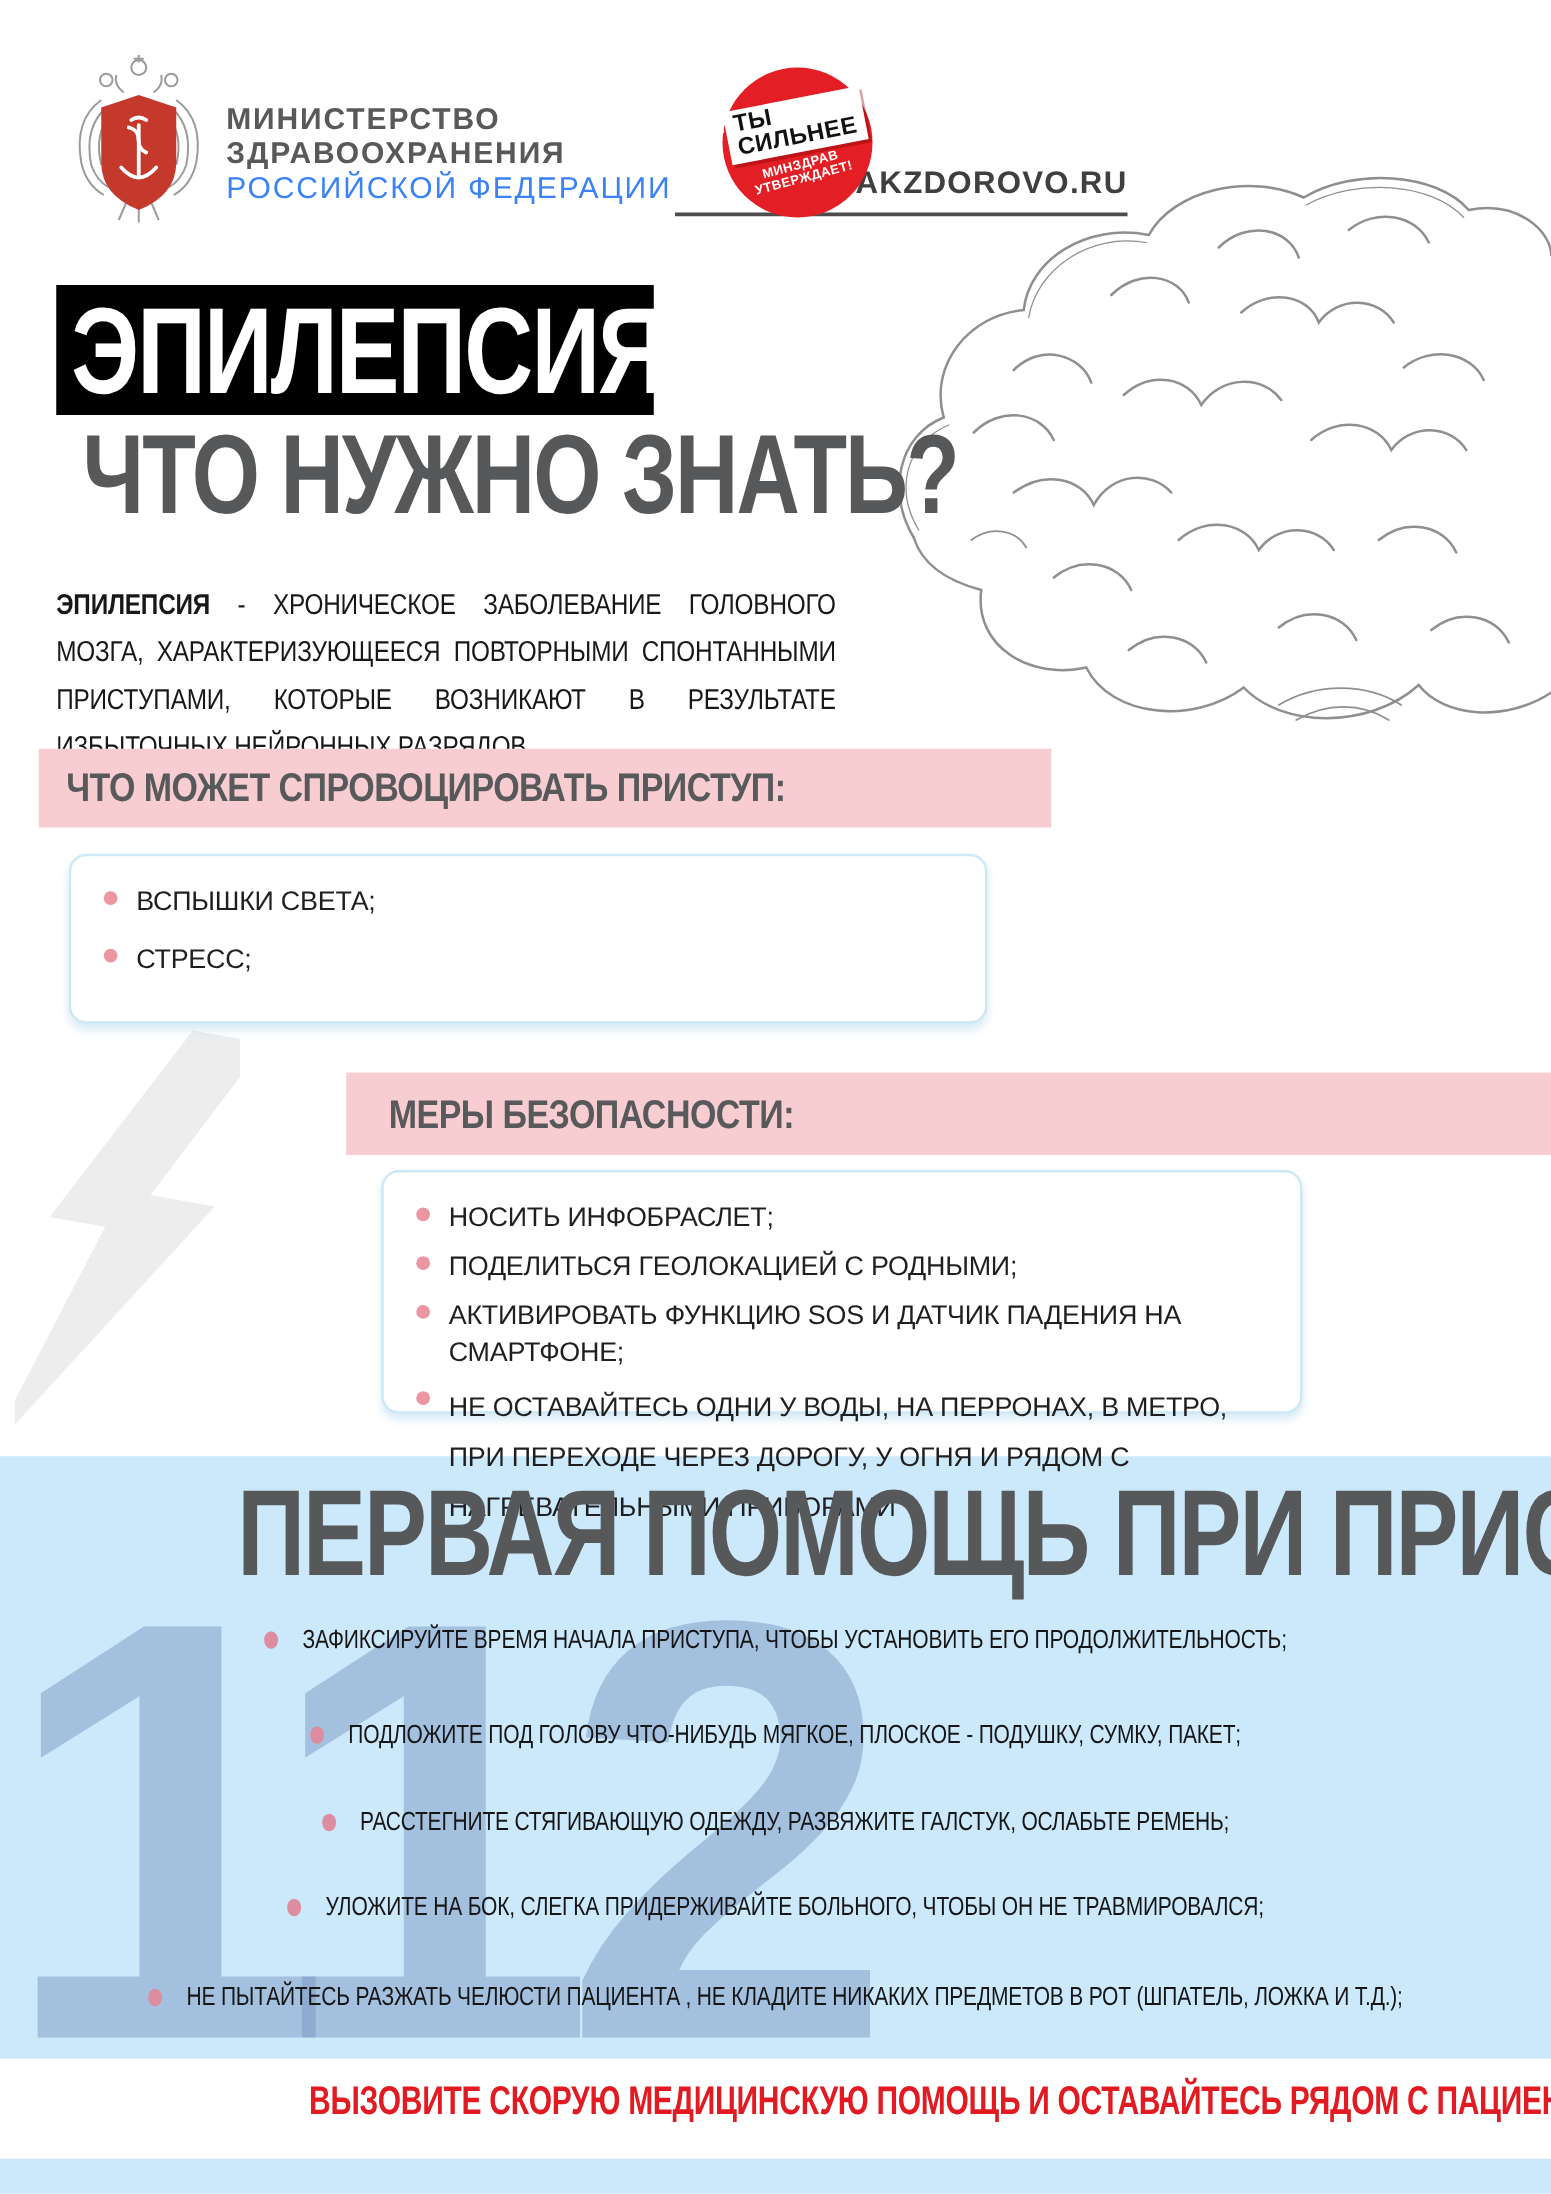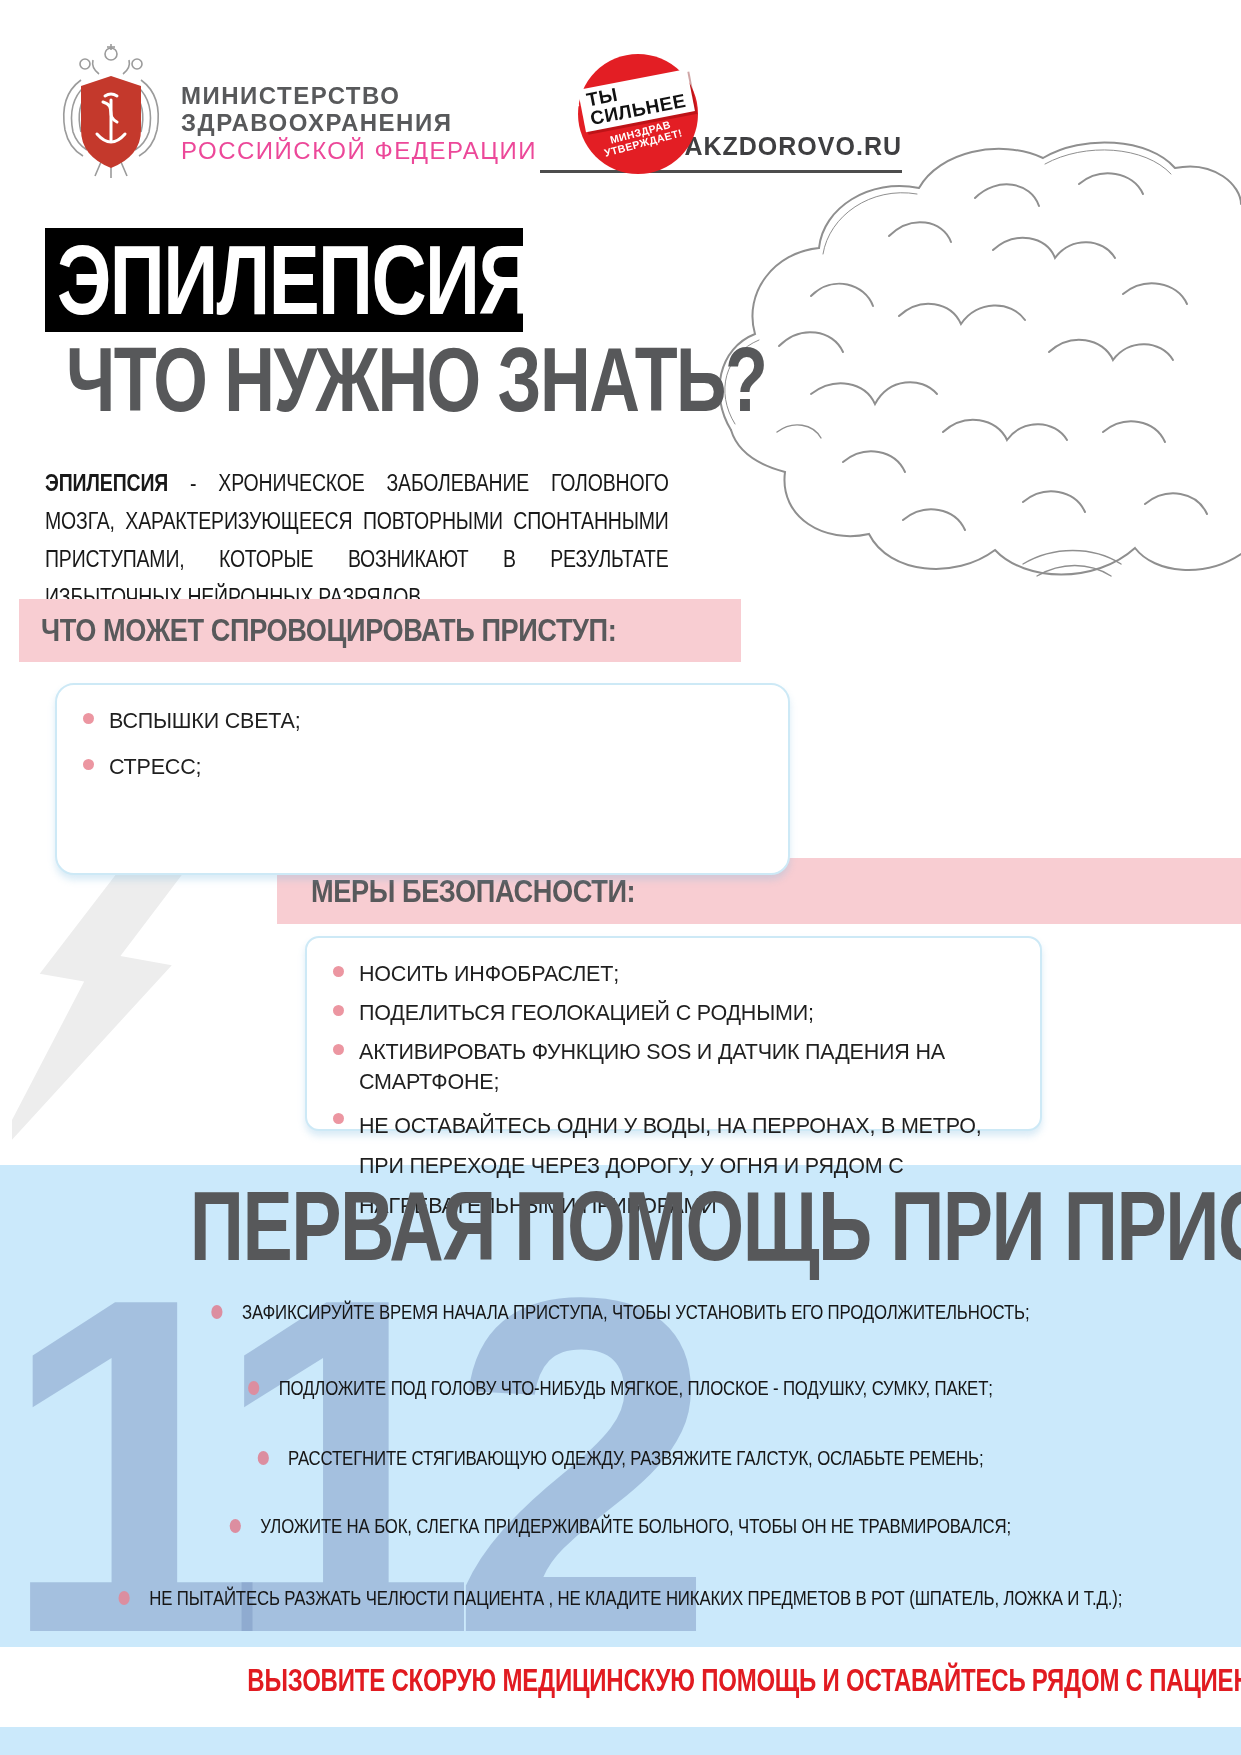--- a/index.html
+++ b/index.html
@@ -6,21 +6,21 @@
   body { background:#e8e8e8; }
   .page{
     position:relative; width:1241px; height:1755px; background:#ffffff;
     overflow:hidden; margin:0 auto;
     font-family:"Liberation Sans","DejaVu Sans",sans-serif;
   }
   
   .emblem{ position:absolute; left:52px; top:44px; width:118px; height:136px; }
   .ministry{ position:absolute; left:181px; top:82px; color:#58595b; }
   .ministry .m1,.ministry .m2{ font-size:24px; font-weight:bold; letter-spacing:1.5px; line-height:27px; }
-  .ministry .m3{ font-size:24px; font-weight:400; color:#ec4899; letter-spacing:1.5px; line-height:29px; }
+  .ministry .m3{ font-size:24px; font-weight:400; color:#3b82f6; letter-spacing:1.5px; line-height:29px; }
   .badge{ position:absolute; left:578px; top:54px; width:120px; height:120px;
           border-radius:50%; background:#e31e24; z-index:3; }
   .badge-inner{ position:absolute; inset:0; display:flex; flex-direction:column;
           align-items:center; justify-content:center; transform:rotate(-9deg); }
   .b-box{ position:relative; background:#fff; padding:2px 7px 3px 7px;
           box-shadow:2px 3px 0 rgba(120,0,0,.35); transform:rotate(-2deg); }
   .b-box .b-t{ font-size:19px; font-weight:bold; color:#111; line-height:19px; letter-spacing:.5px;}
   .b-hash{ position:absolute; left:-16px; top:-4px; color:#fff; font-size:28px; font-weight:bold; }
   .b-sub{ margin-top:5px; color:#fff; font-size:10.5px; font-weight:bold; text-align:center;
           line-height:11px; transform:rotate(-6deg); letter-spacing:.4px;}
@@ -39,29 +39,29 @@
   .brain{ position:absolute; right:0; top:132px; width:548px; height:452px; }
   
   .intro{ position:absolute; left:45px; top:464px; width:624px; }
   .intro-inner{ width:118%; transform:scaleX(.847); transform-origin:0 0;
       font-size:23px; line-height:38px; color:#181818; text-align:justify; letter-spacing:-0.2px;}
   .intro-inner b{ font-weight:bold; }
   
   .band{ position:absolute; background:#f8cdd2; display:flex; align-items:center; }
   .band span{ display:inline-block; white-space:nowrap; color:#58595b; font-weight:bold;
       font-size:32px; transform:scaleX(.85); transform-origin:0 50%; letter-spacing:-0.5px;}
-  .band1{ left:19px; top:599px; width:722px; height:63px; }
+  .band1{ left:31px; top:599px; width:810px; height:63px; }
   .band1 span{ margin-left:22px; }
   .band2{ left:277px; top:858px; width:964px; height:66px; }
   .band2 span{ margin-left:34px; }
   
   .listbox{ position:absolute; background:#fff; border:2px solid #cde9f6; border-radius:14px;
       box-shadow:0 5px 7px rgba(130,190,225,.30); padding:21px 26px; z-index:2;
       display:flex; flex-direction:column; }
-  .box1{ left:55px; top:683px; width:735px; height:192px; gap:16px;border-radius:19px; }
+  .box1{ left:55px; top:683px; width:735px; height:136px; gap:16px; }
   .box2{ left:305px; top:936px; width:737px; height:195px; gap:9px; }
   .li{ display:flex; align-items:flex-start; gap:15px; }
   .li .dot{ flex:0 0 auto; width:11px; height:11px; border-radius:50%; background:#ec96a1; margin-top:7px; }
   .li .li-t{ font-size:21.5px; line-height:30px; color:#1f1f1f; letter-spacing:-0.2px; }
   .box2 .li4 .li-t{ line-height:40px; }
   
   .bolt{ position:absolute; left:12px; top:818px; width:180px; height:365px; z-index:0; }
   
   .bluesec{ position:absolute; left:0; top:1165px; width:1241px; height:482px; background:#cbe9fb; z-index:1; }
   .wm112{ position:absolute; left:0; width:100%; top:1238px; text-align:left; z-index:2;

